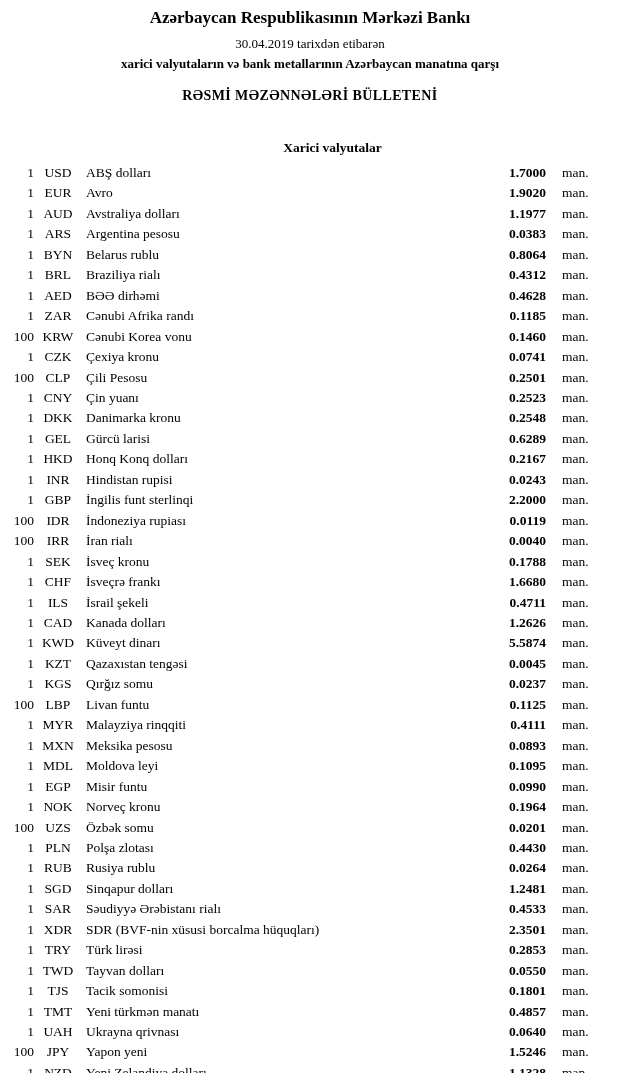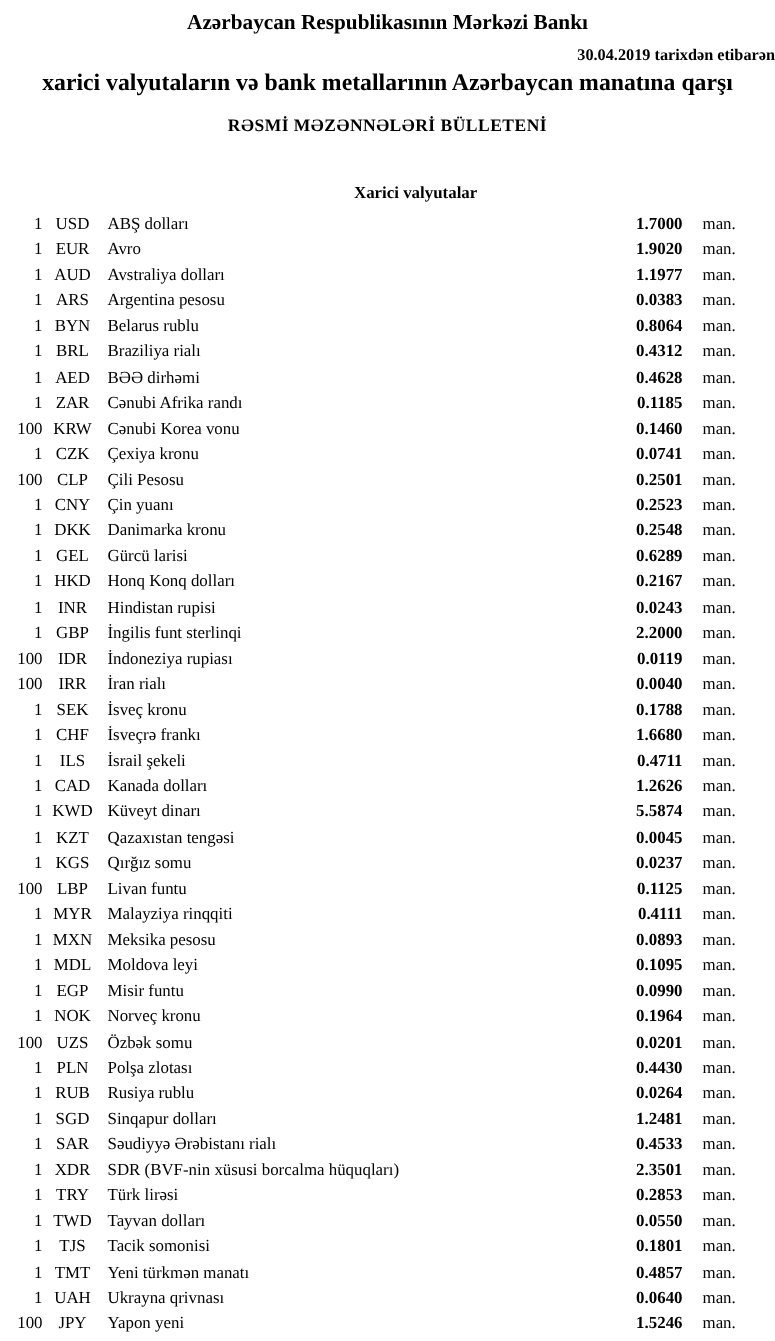--- a/index.html
+++ b/index.html
@@ -6,22 +6,22 @@
   body {
     width: 620px;
     color: #000000;
     font-family: "Liberation Serif", "DejaVu Serif", serif;
     -webkit-font-smoothing: antialiased;
   }
   .page { width: 620px; min-height: 1073px; background: #ffffff; border-radius: 18px; }
 
   .header { text-align: center; padding-top: 8px; }
   .bank-title  { font-size: 17px; font-weight: bold; margin: 0 0 8px 0; }
-  .date-line   { font-size: 13px; font-weight: bold; margin: 0 0 4px 0; text-align: right; }
-  .subtitle    { font-size: 19px; font-weight: bold; margin: 0 0 3px 0; }
+  .date-line   { font-size: 13px; font-weight: normal; margin: 0 0 4px 0; }
+  .subtitle    { font-size: 13px; font-weight: bold; margin: 0 0 3px 0; }
   .bulletin    { font-size: 14px; font-weight: bold; margin: 16px; letter-spacing: 0.4px; }
 
   .section-title {
     text-align: center;
     font-size: 13.5px;
     font-weight: bold;
     margin: 36px 0 7px 0;
     padding-left: 45px;
   }
 

